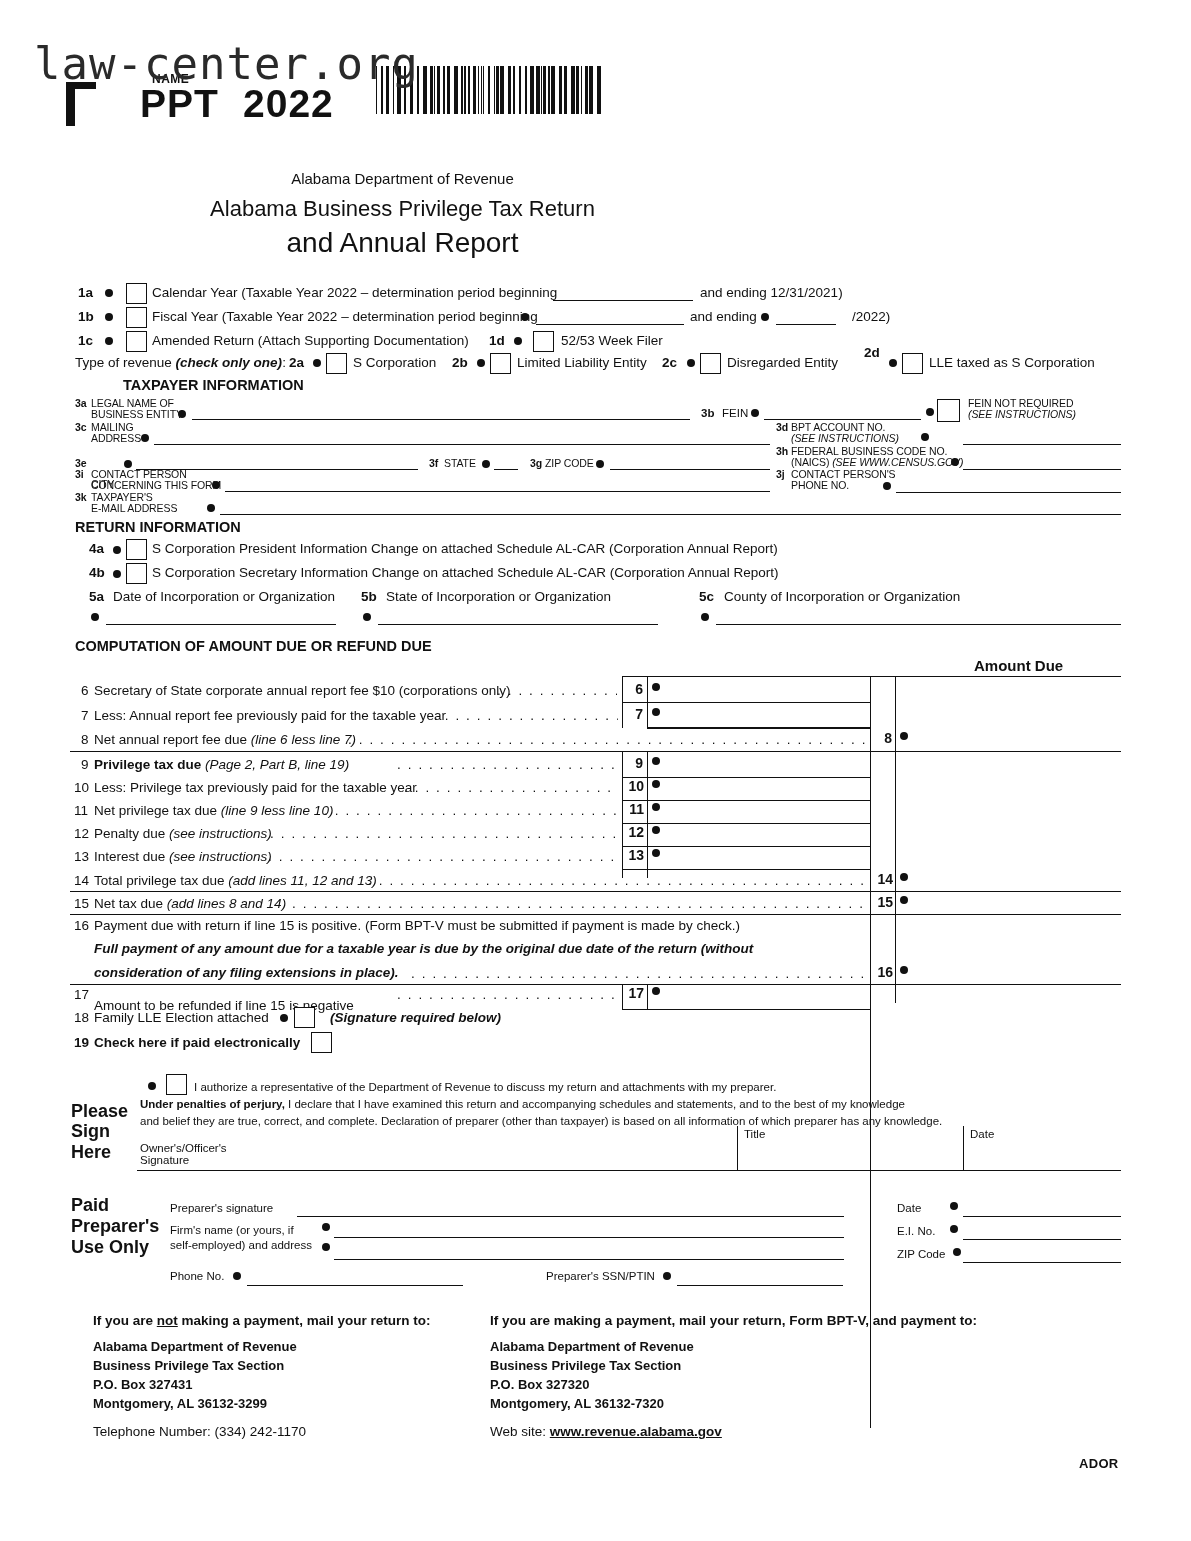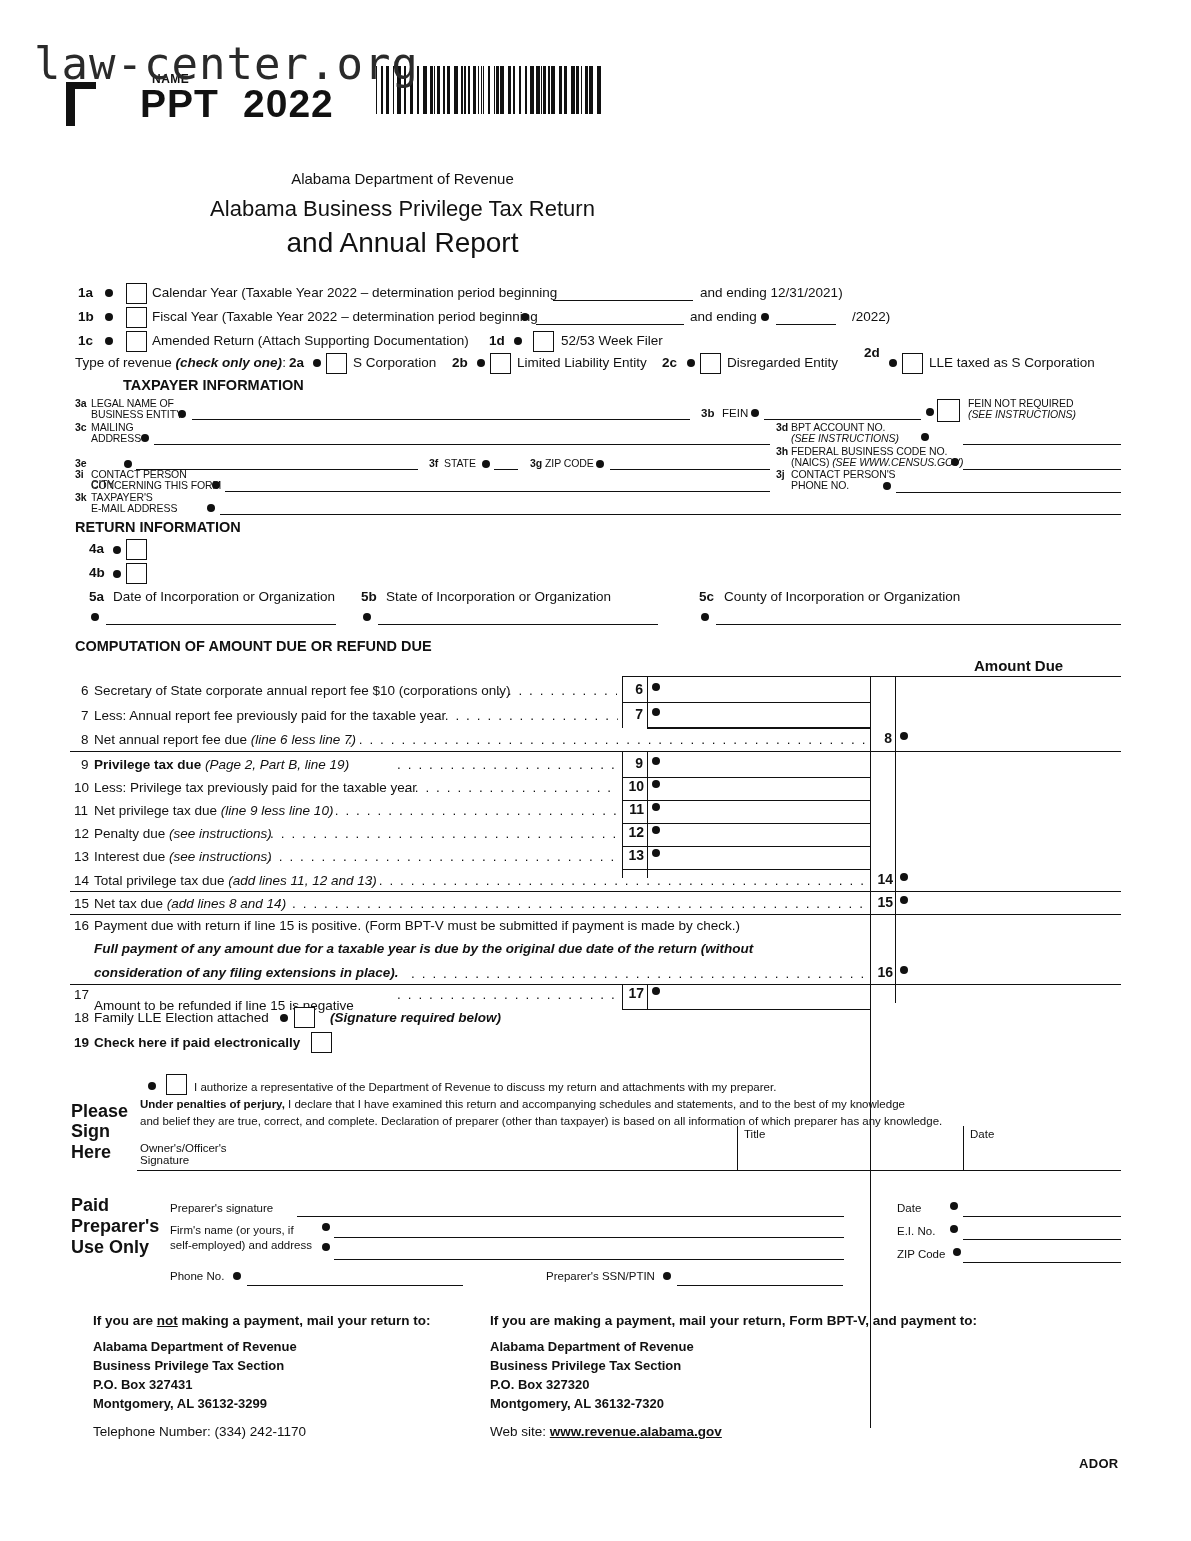--- a/index.html
+++ b/index.html
@@ -254,24 +254,26 @@
   <div class="abs t10" style="left:91px;top:492px;">TAXPAYER'S</div>
   <div class="abs t10" style="left:91px;top:503px;">E-MAIL ADDRESS</div>
   <div class="dot" style="left:207px;top:504px;"></div>
   <div class="rule" style="left:220px;top:514px;width:901px;"></div>
 
   <div class="abs sec" style="left:75px;top:519px;">RETURN INFORMATION</div>
 
   <div class="abs t b" style="left:89px;top:541px;">4a</div>
   <div class="dot" style="left:113px;top:546px;"></div>
   <div class="box cb" style="left:126px;top:539px;"></div>
+  <div class="abs t" style="left:152px;top:541px;">S Corporation President Information Change on attached Schedule AL-CAR (Corporation Annual Report)</div>
 
   <div class="abs t b" style="left:89px;top:565px;">4b</div>
   <div class="dot" style="left:113px;top:570px;"></div>
   <div class="box cb" style="left:126px;top:563px;"></div>
+  <div class="abs t" style="left:152px;top:565px;">S Corporation Secretary Information Change on attached Schedule AL-CAR (Corporation Annual Report)</div>
 
   <div class="abs t b" style="left:89px;top:589px;">5a</div>
   <div class="abs t" style="left:113px;top:589px;">Date of Incorporation or Organization</div>
   <div class="dot" style="left:91px;top:613px;"></div>
   <div class="rule" style="left:106px;top:624px;width:230px;"></div>
 
   <div class="abs t b" style="left:361px;top:589px;">5b</div>
   <div class="abs t" style="left:386px;top:589px;">State of Incorporation or Organization</div>
   <div class="dot" style="left:363px;top:613px;"></div>
   <div class="rule" style="left:378px;top:624px;width:280px;"></div>

